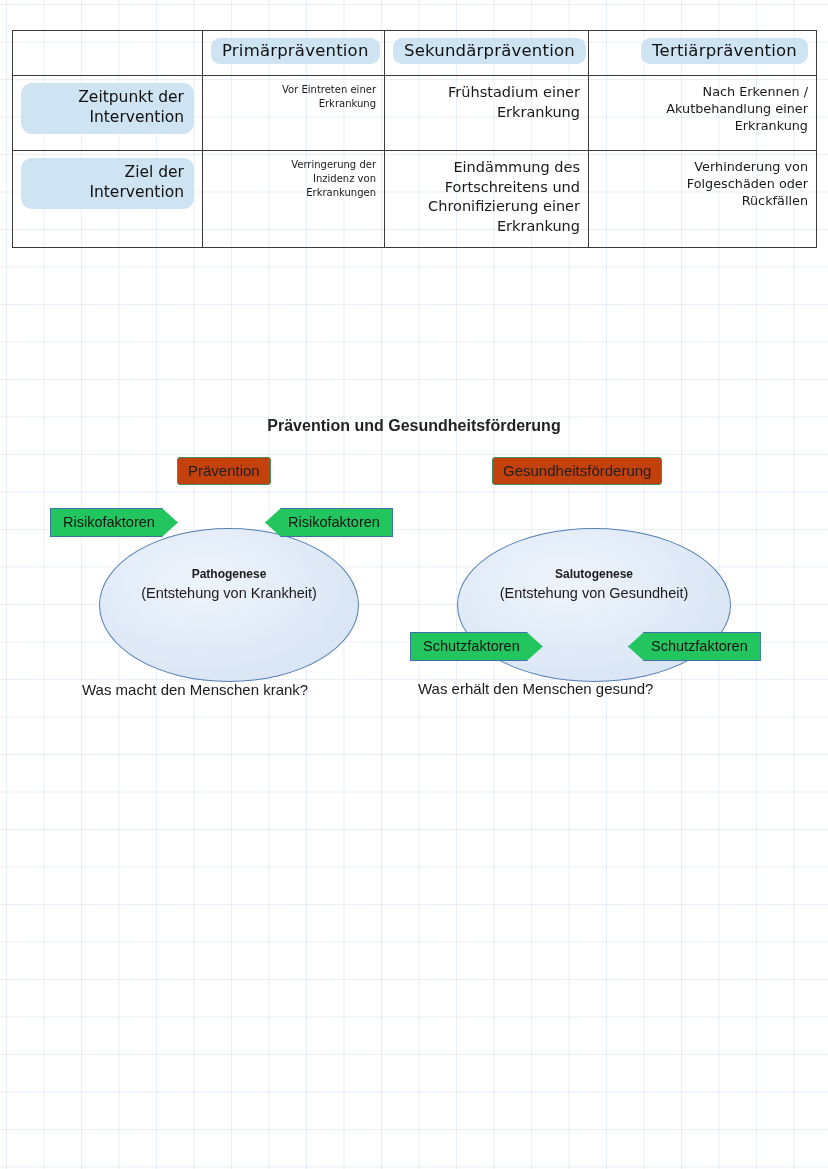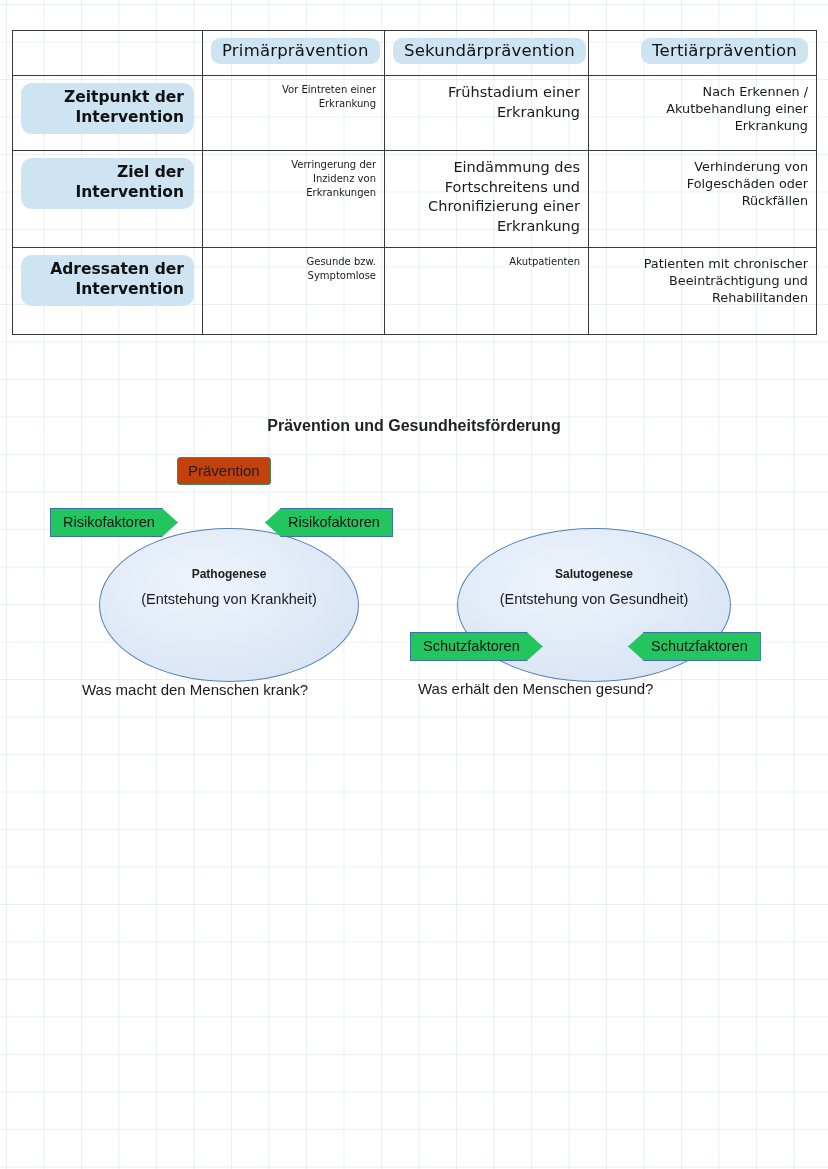--- a/index.html
+++ b/index.html
@@ -65,21 +65,21 @@
   }
   .row-label {
     display: inline-block;
     background: #cfe4f3;
     border-radius: 11px;
     padding: 5px 10px 6px 16px;
     font-size: 15.5px;
     line-height: 1.28;
     color: #111;
     font-family: "DejaVu Sans", sans-serif;
-    font-weight: 700;
+    font-weight: 400;
   }
   .cell-txt {
     font-size: 14.5px;
     line-height: 1.35;
     color: #1a1a1a;
     font-family: "DejaVu Sans", sans-serif;
     white-space: pre-line;
   }
   .cell-txt.big { font-size: 10px; line-height: 1.42; }
   .cell-txt.small { font-size: 12.8px; line-height: 1.33; }
@@ -138,21 +138,21 @@
     color: #1b1b1b;
     top: 38px;
     font-family: "Liberation Sans", sans-serif;
   }
   .ell-sub {
     position: absolute;
     width: 100%;
     text-align: center;
     font-size: 14.5px;
     color: #1b1b1b;
-    top: 62px;
+    top: 56px;
     font-family: "Liberation Sans", sans-serif;
   }
 
   
   .factor {
     position: absolute;
     font-size: 14.5px;
     color: #151515;
     background: #22c55e;
     border: 1.4px solid #3d6fa8;
@@ -247,47 +247,30 @@
 Chronifizierung einer
 Erkrankung</div>
         </td>
         <td>
           <div class="cell-txt small">Verhinderung von
 Folgeschäden oder
 Rückfällen</div>
         </td>
       </tr>
 
-      <tr class="r3">
-        <td>
-          <span class="row-label">Adressaten der
-Intervention</span>
-        </td>
-        <td>
-          <div class="cell-txt big">Gesunde bzw.
-Symptomlose</div>
-        </td>
-        <td>
-          <div class="cell-txt big">Akutpatienten</div>
-        </td>
-        <td>
-          <div class="cell-txt small">Patienten mit chronischer
-Beeinträchtigung und
-Rehabilitanden</div>
-        </td>
-      </tr>
     </tbody>
   </table>
 </div>
 
 <div id="diagram">
 
   <div id="diagram-title">Prävention und Gesundheitsförderung</div>
 
   <div class="tag" id="tag-praevention">Prävention</div>
+  <div class="tag" id="tag-gesundheit">Gesundheitsförderung</div>
 
   <div class="ellipse" id="ellipse-patho">
     <div class="ell-title">Pathogenese</div>
     <div class="ell-sub">(Entstehung von Krankheit)</div>
   </div>
 
   <div class="ellipse" id="ellipse-saluto">
     <div class="ell-title">Salutogenese</div>
     <div class="ell-sub">(Entstehung von Gesundheit)</div>
   </div>

